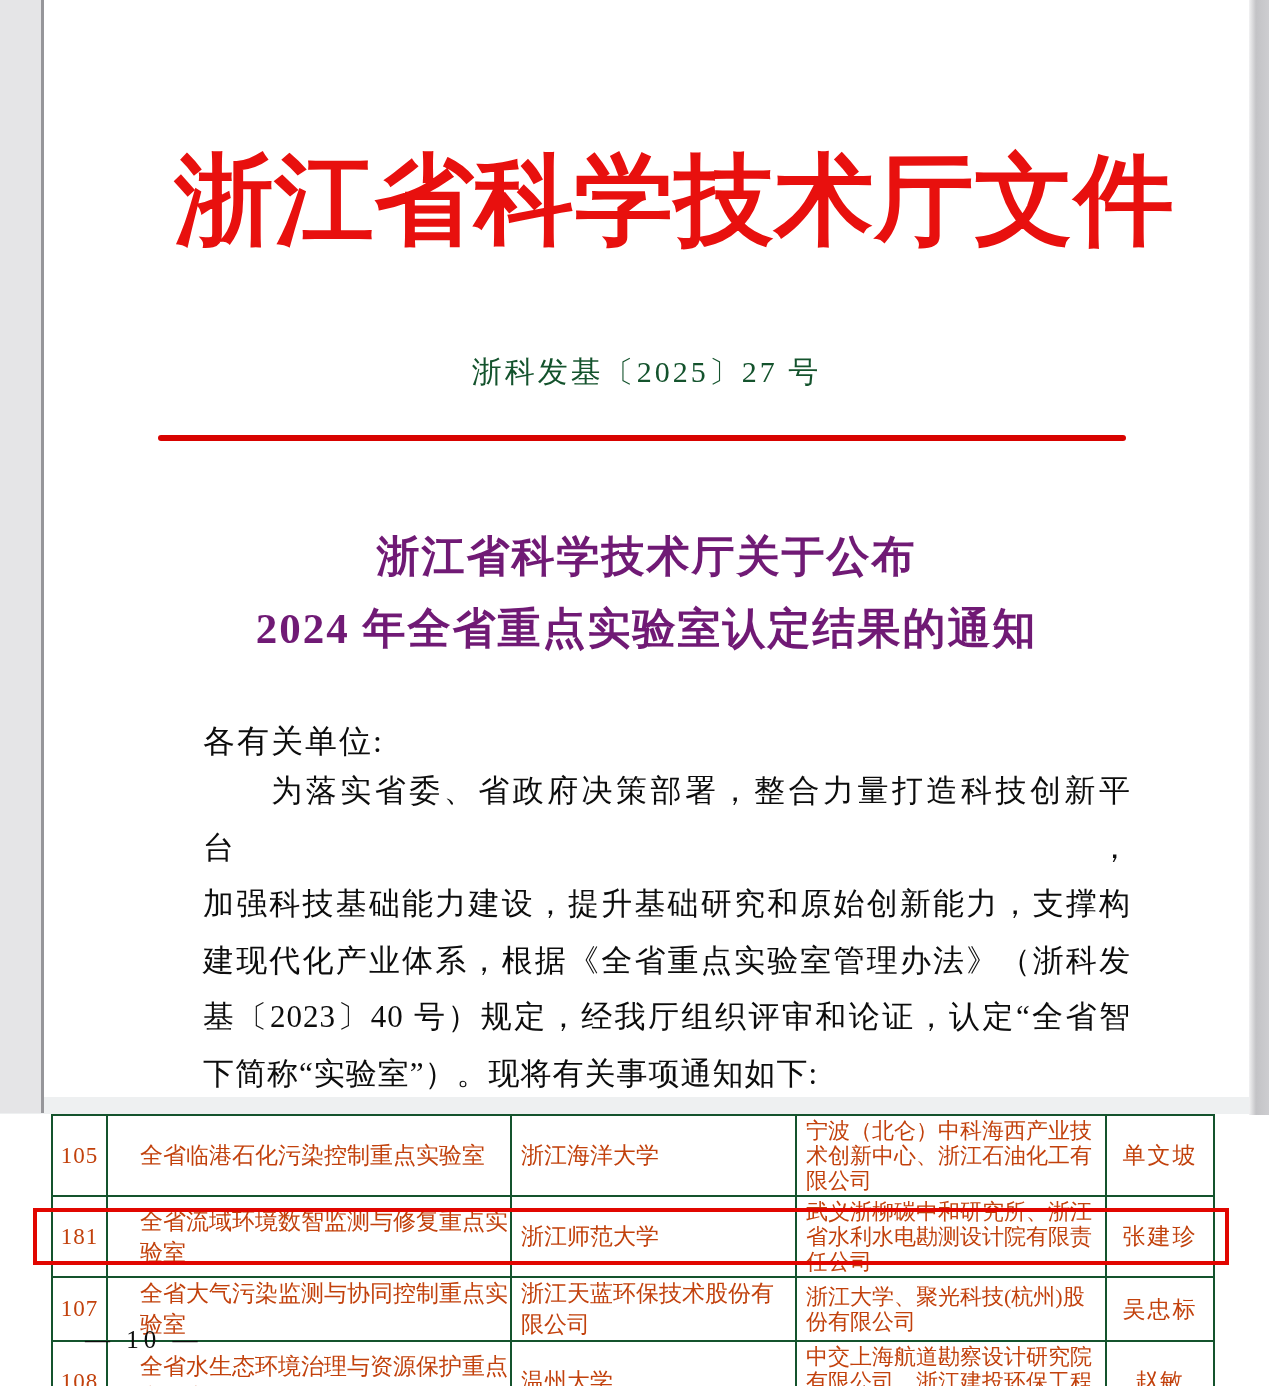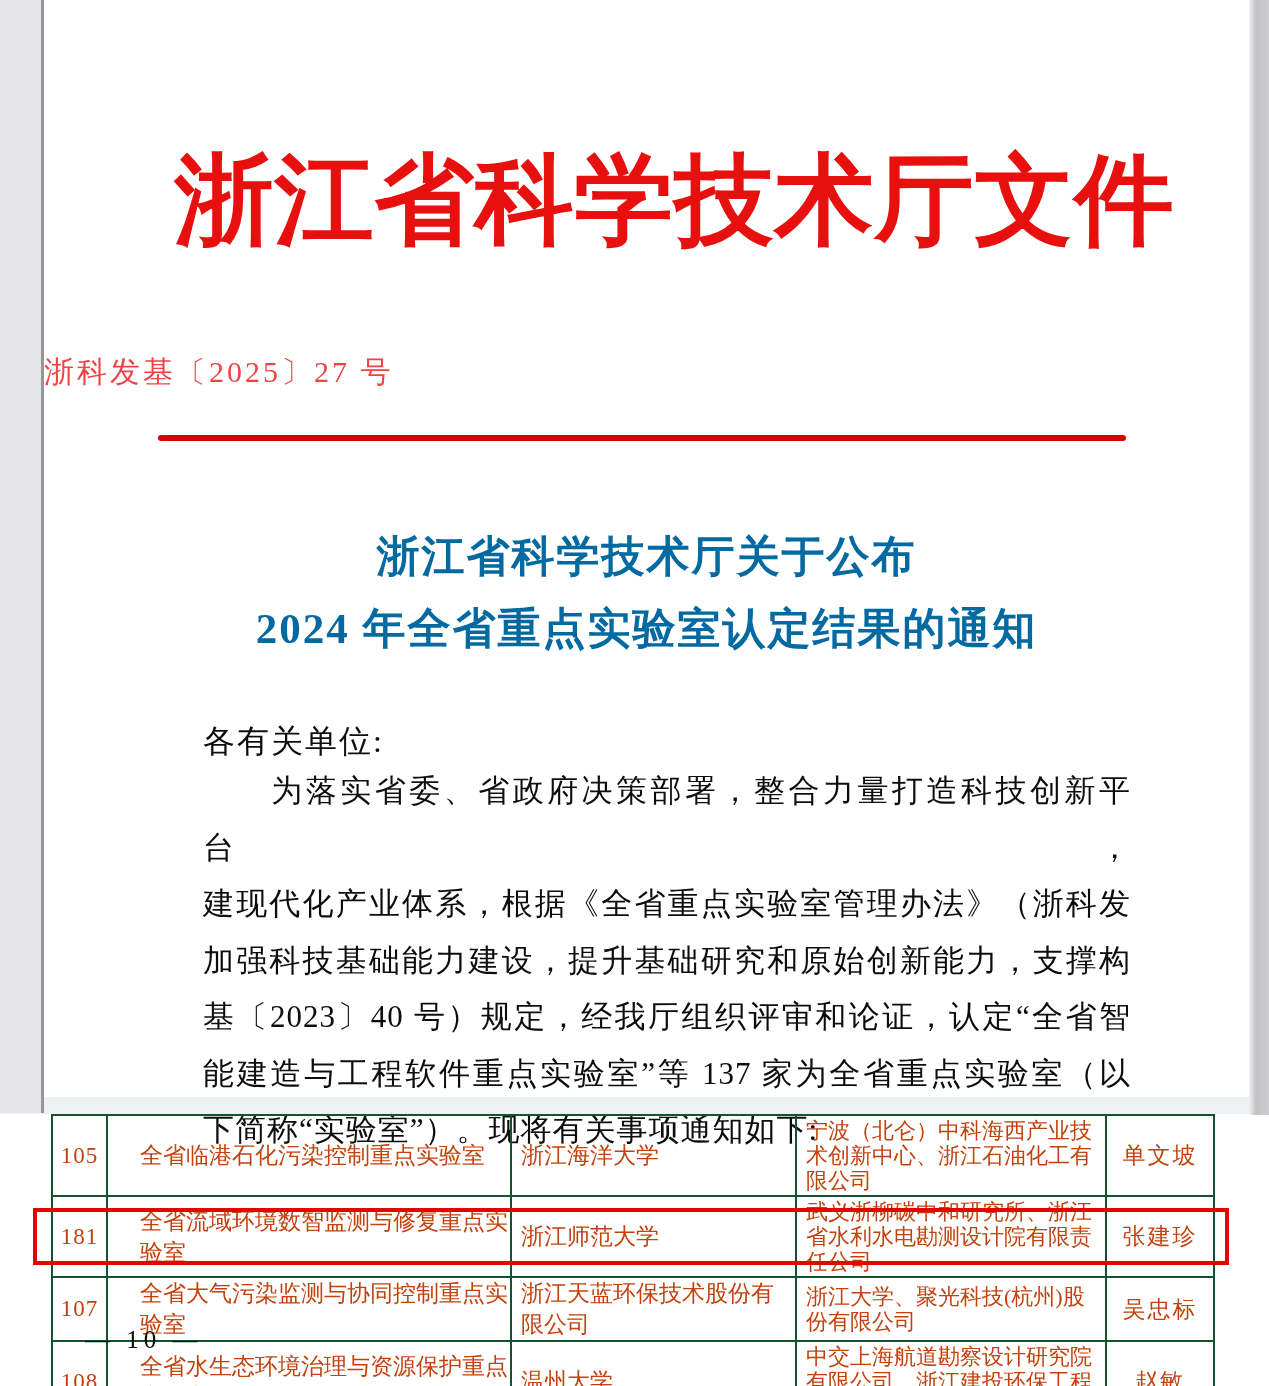--- a/index.html
+++ b/index.html
@@ -14,30 +14,30 @@
   }
   .edge-right {
     position:absolute; left:1249px; top:0; width:20px; height:1115px;
     background:linear-gradient(to right,#f2f2f3,#c3c3c6 35%,#cdcdd0); z-index:2;
   }
   .header-title {
     position:absolute; left:44px; top:146px; width:1205px; text-align:center;
     font-size:99px; line-height:1.12; font-weight:bold; color:#e8100e; letter-spacing:1px; z-index:3;margin-left:28px;
   }
   .doc-number {
-    position:absolute; left:44px; top:352px; width:1205px; text-align:left;
-    font-size:30px; letter-spacing:3px; color:#ef4444; z-index:3;
+    position:absolute; left:44px; top:352px; width:1205px; text-align:center;
+    font-size:30px; letter-spacing:3px; color:#14532d; z-index:3;
   }
   .red-rule {
     position:absolute; left:158px; top:435px; width:968px; height:6px;
     background:#d80300; border-radius:3px; z-index:3;
   }
   .notice-title {
     position:absolute; left:44px; width:1205px; text-align:center;
-    font-weight:bold; font-size:43px; letter-spacing:2px; color:#0369a1; z-index:3;
+    font-weight:bold; font-size:43px; letter-spacing:2px; color:#701a75; z-index:3;
   }
   .nt1 { top:528px; }
   .nt2 { top:600px; }
   .salutation {
     position:absolute; left:203px; top:720px; font-size:32px; letter-spacing:2px; z-index:3;
   }
   .body-para {
     position:absolute; left:203px; top:763px; width:928px;
     font-size:31px; letter-spacing:1px; z-index:3;
   }
@@ -85,24 +85,23 @@
 
   <div class="red-rule"></div>
 
   <div class="notice-title nt1">浙江省科学技术厅关于公布</div>
   <div class="notice-title nt2">2024 年全省重点实验室认定结果的通知</div>
 
   <div class="salutation">各有关单位:</div>
 
   <div class="body-para">
     <div class="bl indent">为落实省委、省政府决策部署，整合力量打造科技创新平台，</div>
+    <div class="bl">加强科技基础能力建设，提升基础研究和原始创新能力，支撑构</div>
     <div class="bl">建现代化产业体系，根据《全省重点实验室管理办法》（浙科发</div>
-    <div class="bl">加强科技基础能力建设，提升基础研究和原始创新能力，支撑构</div>
     <div class="bl">基〔2023〕40 号）规定，经我厅组织评审和论证，认定“全省智</div>
-    <div class="bl">能建造与工程软件重点实验室”等 137 家为全省重点实验室（以</div>
     <div class="bl last">下简称“实验室”）。现将有关事项通知如下:</div>
   </div>
 
   <table class="labs-table">
     <colgroup>
       <col style="width:55px">
         <col style="width:404px">
         <col style="width:285px">
       <col style="width:310px">
         <col style="width:108px">

